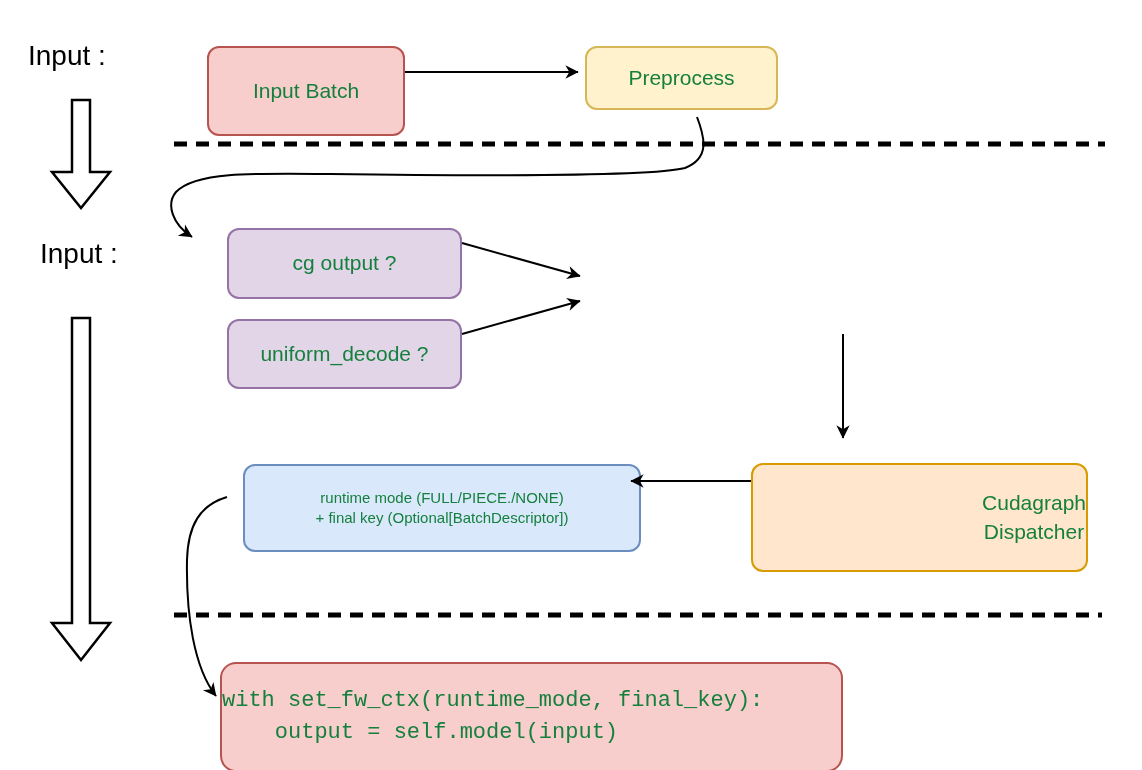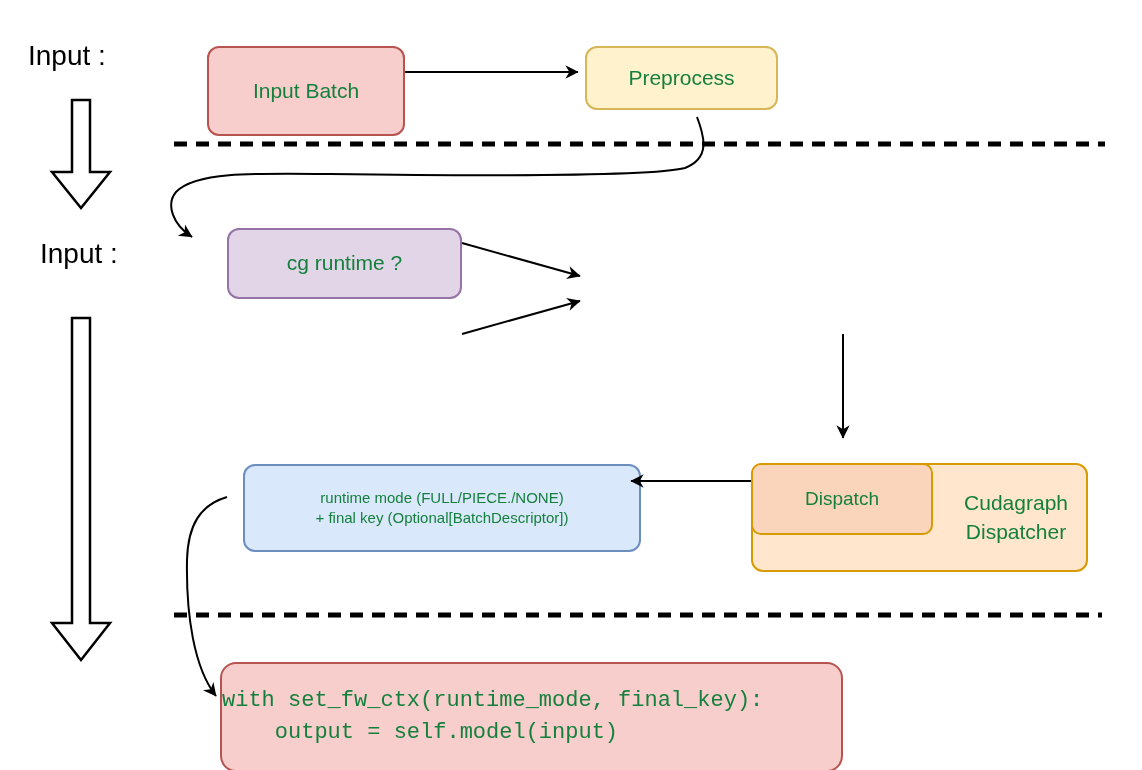--- a/index.html
+++ b/index.html
@@ -22,28 +22,28 @@
 
 <div class="canvas">
 
   <div class="stage-label" style="left:28px;top:40px;">Input :</div>
   <div class="stage-label" style="left:40px;top:238px;">Input :</div>
 
   <div class="node" style="left:207px;top:27px;width:198px;height:90px;background:#f8cecc;border-color:#b85450;font-size:21px;">Input Batch</div>
 
   <div class="node" style="left:585px;top:27px;width:193px;height:64px;background:#fff2cc;border-color:#d6b656;font-size:21px;">Preprocess</div>
 
-  <div class="node" style="left:227px;top:209px;width:235px;height:71px;background:#e1d5e7;border-color:#9673a6;font-size:21px;">cg runtime ?</div>
+  <div class="node" style="left:227px;top:209px;width:235px;height:71px;background:#e1d5e7;border-color:#9673a6;font-size:21px;">cg output ?</div>
+
+  <div class="node" style="left:227px;top:300px;width:235px;height:70px;background:#e1d5e7;border-color:#9673a6;font-size:21px;">uniform_decode ?</div>
 
 
-
-  <div class="node" style="left:751px;top:444px;width:337px;height:109px;background:#ffe6cc;border-color:#d79b00;font-size:21px;justify-content:flex-end;padding-right:18px;">Cudagraph
+  <div class="node" style="left:751px;top:444px;width:337px;height:109px;background:#ffe6cc;border-color:#d79b00;font-size:21px;justify-content:flex-end;">Cudagraph
 Dispatcher</div>
 
-  <div class="node" style="left:751px;top:444px;width:182px;height:72px;background:#fbd5bb;border-color:#d79b00;font-size:19px;border-radius:10px;">Dispatch</div>
 
   <div class="node" style="left:243px;top:445px;width:398px;height:88px;background:#dae8fc;border-color:#6c8ebf;font-size:15px;">runtime mode (FULL/PIECE./NONE)
 + final key (Optional[BatchDescriptor])</div>
 
   <div class="node code" style="left:220px;top:643px;width:623px;height:110px;background:#f8cecc;border-color:#b85450;">with set_fw_ctx(runtime_mode, final_key):
     output = self.model(input)</div>
 
   <svg class="wires" width="1142" height="770" viewBox="0 0 1142 770">
     <defs>
       <marker id="arrow" viewBox="0 0 12 12" refX="10.5" refY="6" markerUnits="userSpaceOnUse" markerWidth="16" markerHeight="16" orient="auto">

